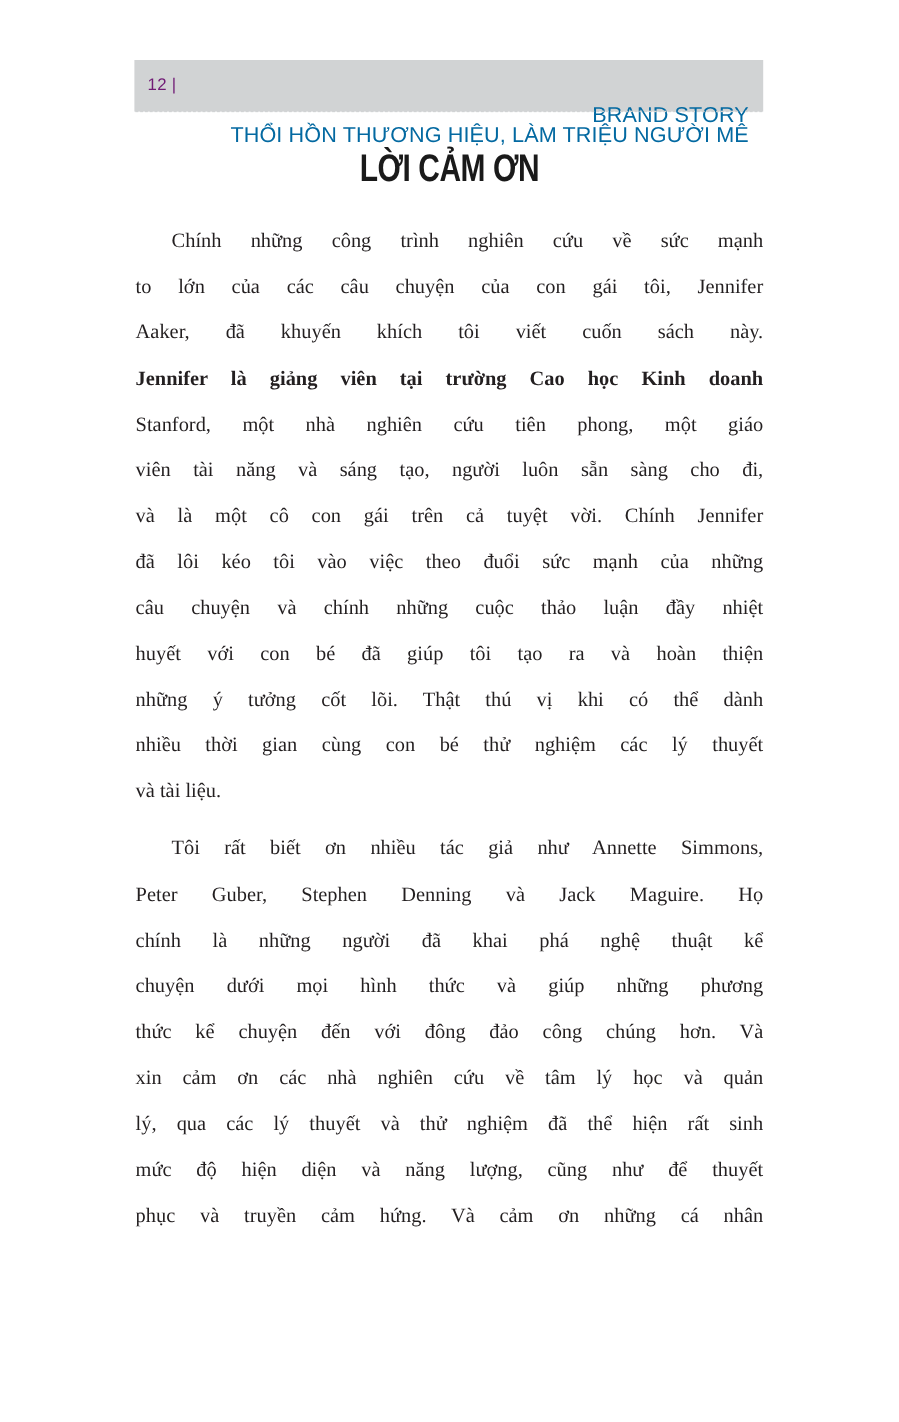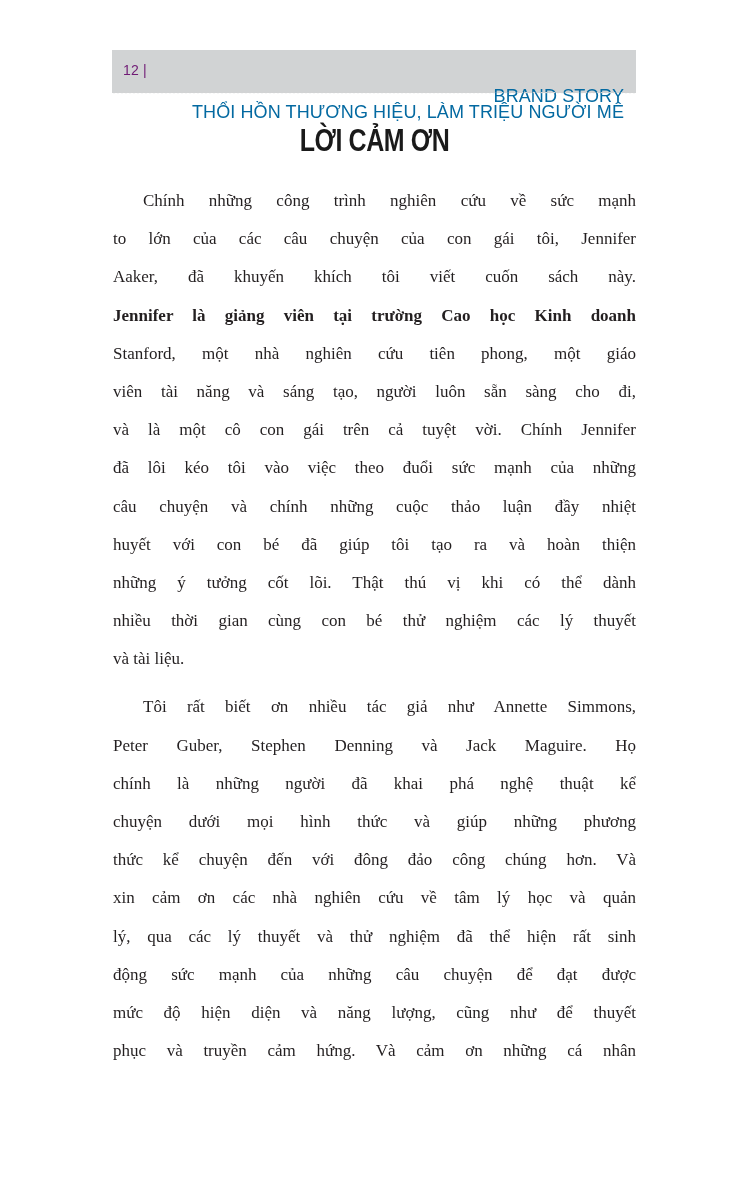--- a/index.html
+++ b/index.html
@@ -134,17 +134,16 @@
     <span class="line last" style="white-space: normal;">và tài liệu.</span>
   </div>
   <div class="paragraph">
     <span class="line indent" style="white-space: normal;">Tôi rất biết ơn nhiều tác giả như Annette Simmons,</span>
     <span class="line" style="white-space: normal;">Peter Guber, Stephen Denning và Jack Maguire. Họ</span>
     <span class="line" style="white-space: normal;">chính là những người đã khai phá nghệ thuật kể</span>
     <span class="line" style="white-space: normal;">chuyện dưới mọi hình thức và giúp những phương</span>
     <span class="line" style="white-space: normal;">thức kể chuyện đến với đông đảo công chúng hơn. Và</span>
     <span class="line" style="white-space: normal;">xin cảm ơn các nhà nghiên cứu về tâm lý học và quản</span>
     <span class="line" style="white-space: normal;">lý, qua các lý thuyết và thử nghiệm đã thể hiện rất sinh</span>
-    <span class="line" style="white-space: normal;">động sức mạnh của những câu chuyện để đạt được</span>
     <span class="line" style="white-space: normal;">mức độ hiện diện và năng lượng, cũng như để thuyết</span>
     <span class="line" style="white-space: normal;">phục và truyền cảm hứng. Và cảm ơn những cá nhân</span>
   </div>
 </div>
 
 </body></html>

